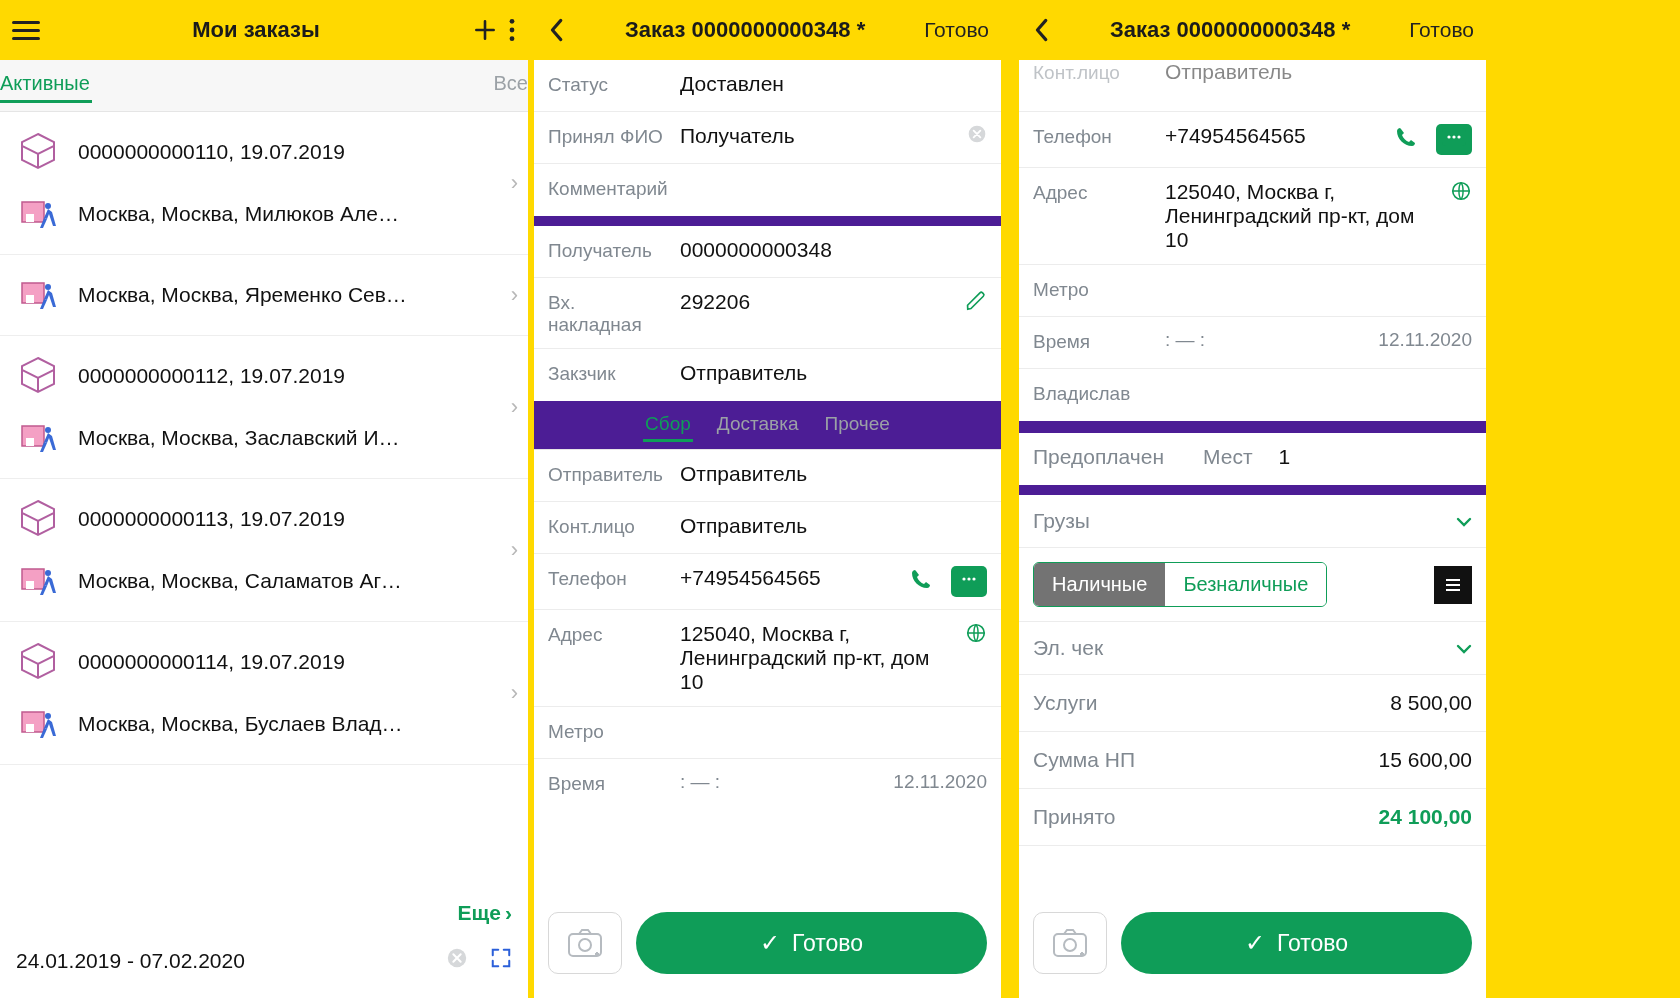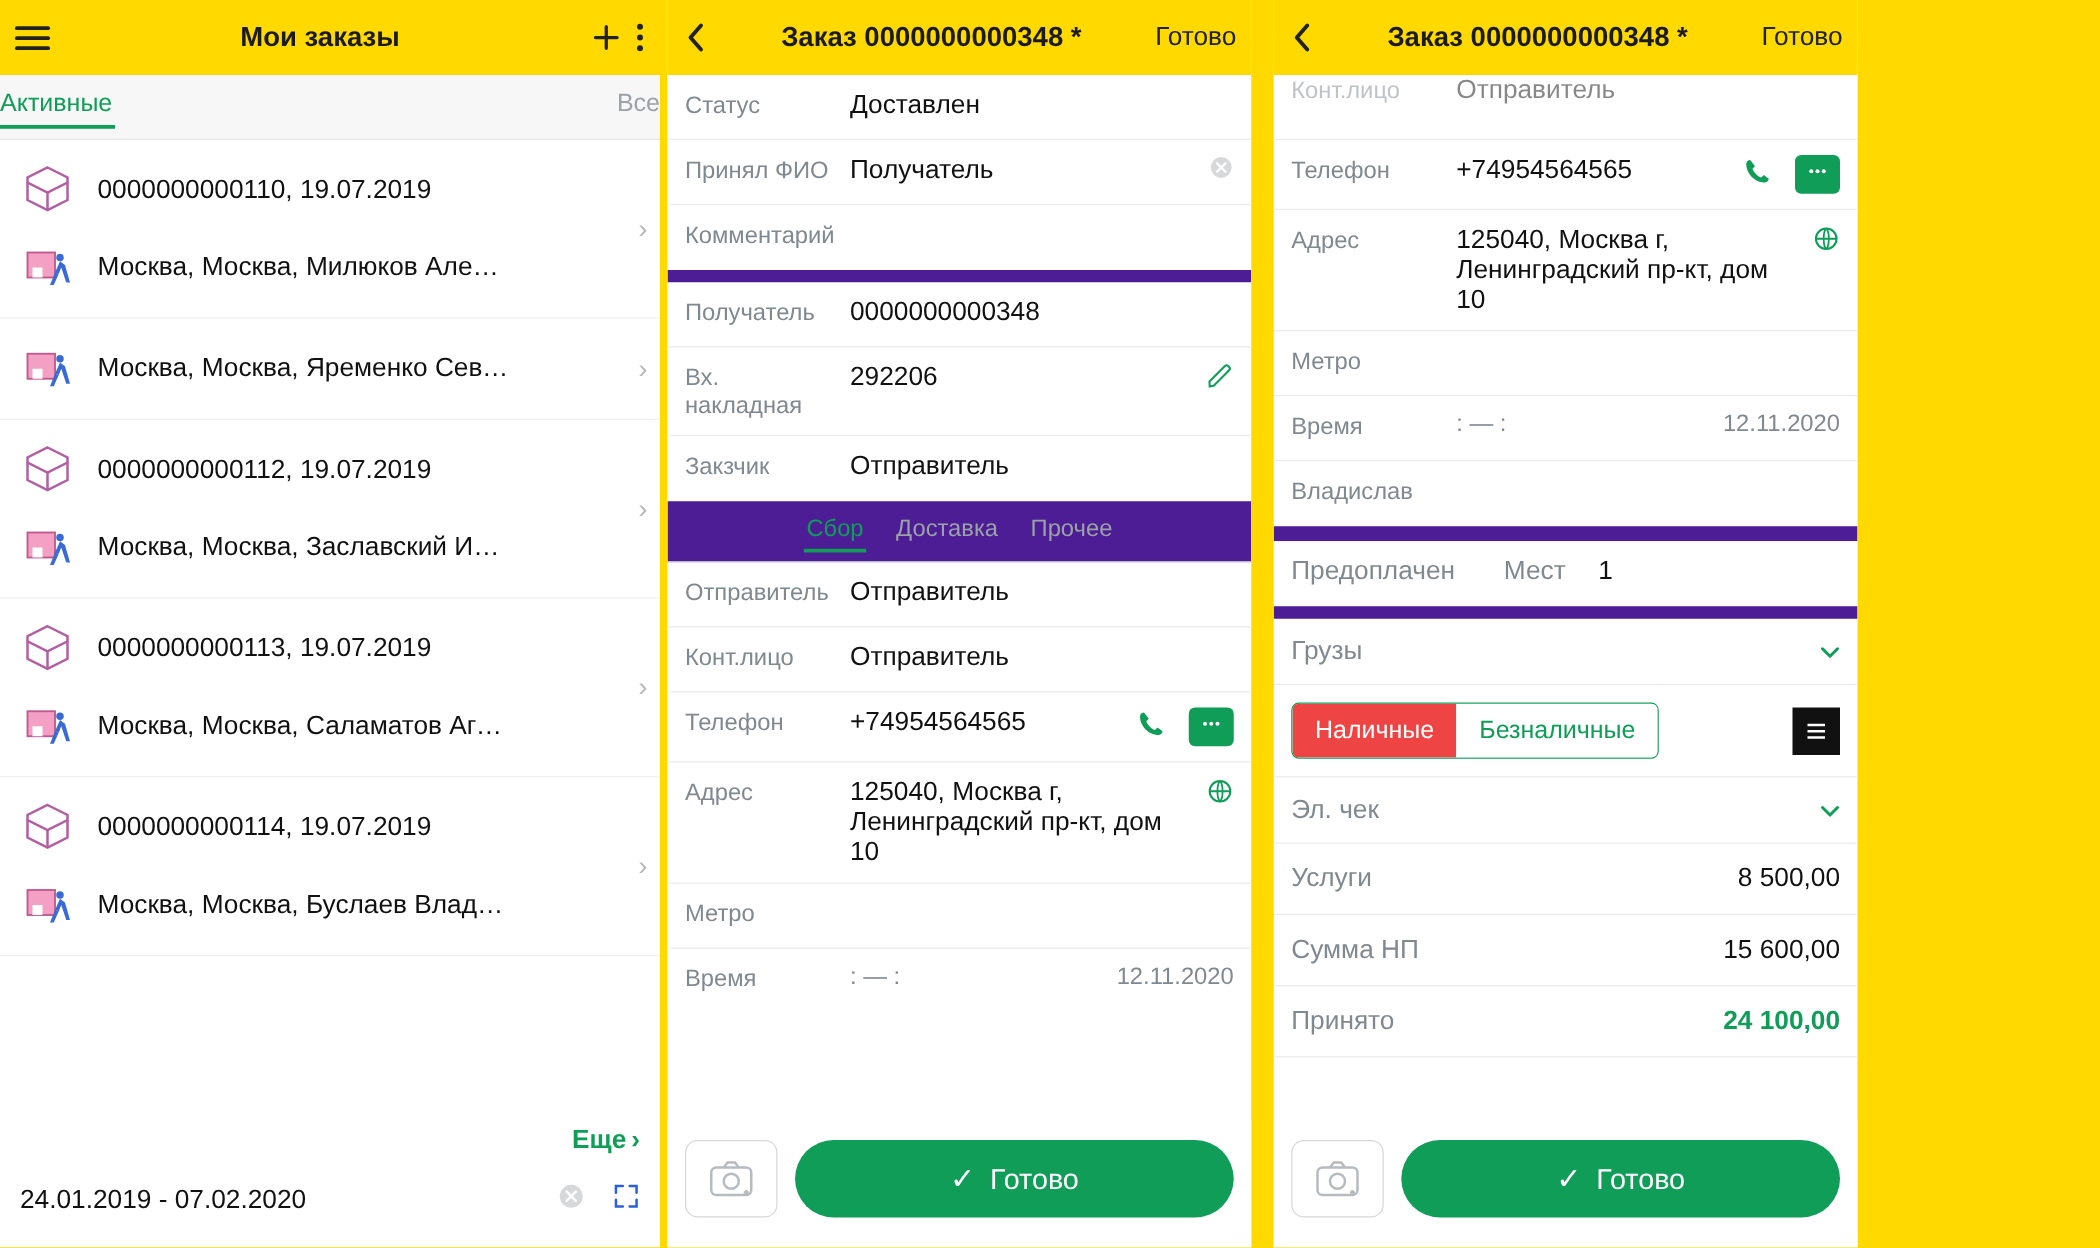--- a/index.html
+++ b/index.html
@@ -136,21 +136,21 @@
   .paybar {
     display:flex; align-items:center; gap:16px; padding:14px 14px;
     border-bottom:1px solid #ececec;
   }
   .toggle {
     display:flex; border:1px solid #0f9d58; border-radius:6px; overflow:hidden;
   }
   .toggle .opt {
     padding:10px 18px; font-size:20px; cursor:pointer;
   }
-  .toggle .opt.active { background:#ef4444; color:#fff; }
+  .toggle .opt.active { background:#737373; color:#fff; }
   .toggle .opt:not(.active) { color:#0f9d58; background:#fff; }
   .receipt-icon {
     margin-left:auto; width:38px; height:38px; background:#111;
     display:flex; align-items:center; justify-content:center;
   }
 
   
   .actionbar {
     display:flex; align-items:center; gap:14px;
     padding: 16px 14px 24px 14px;

